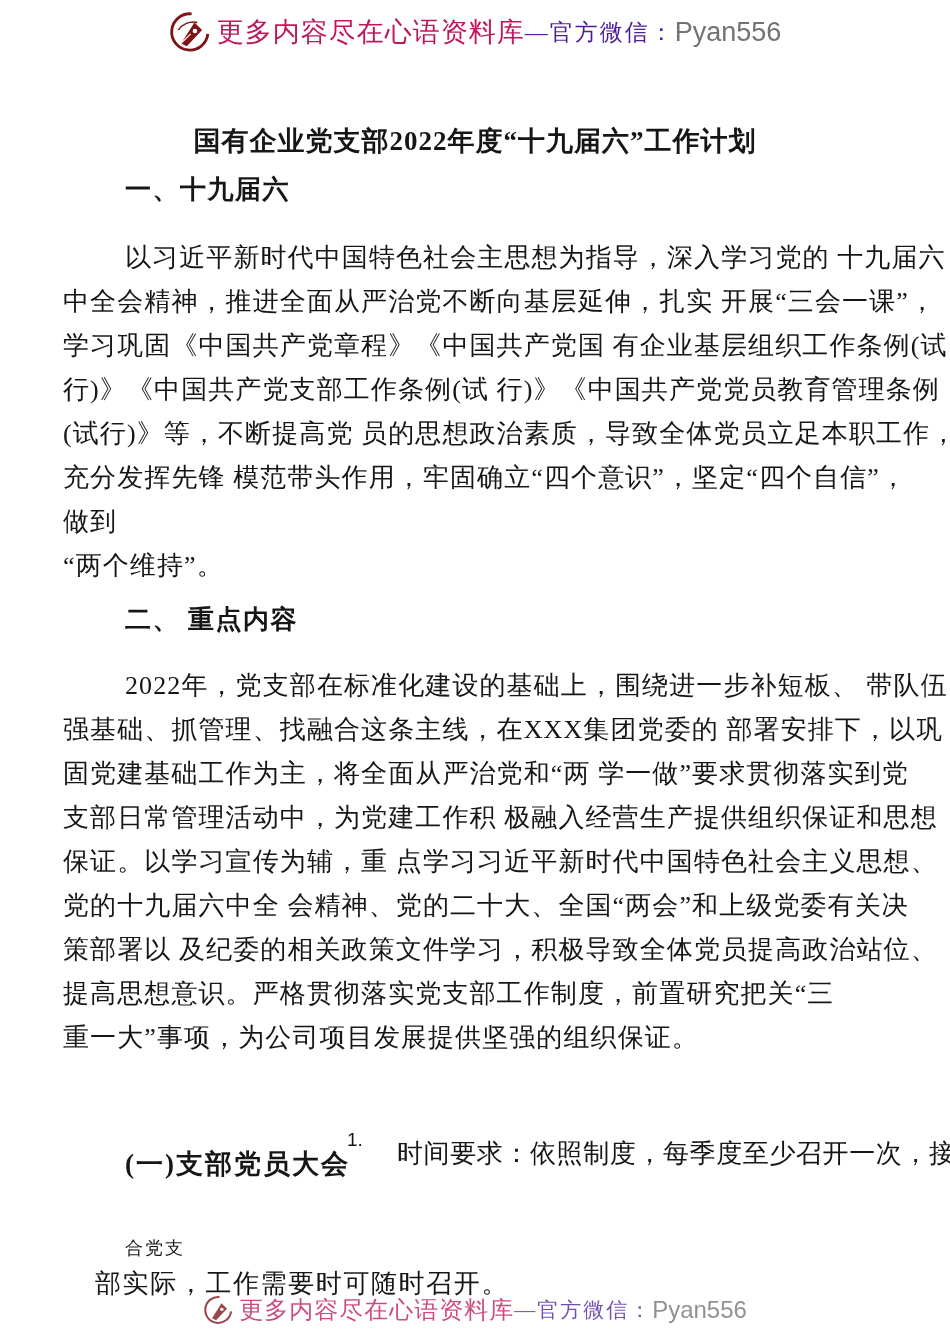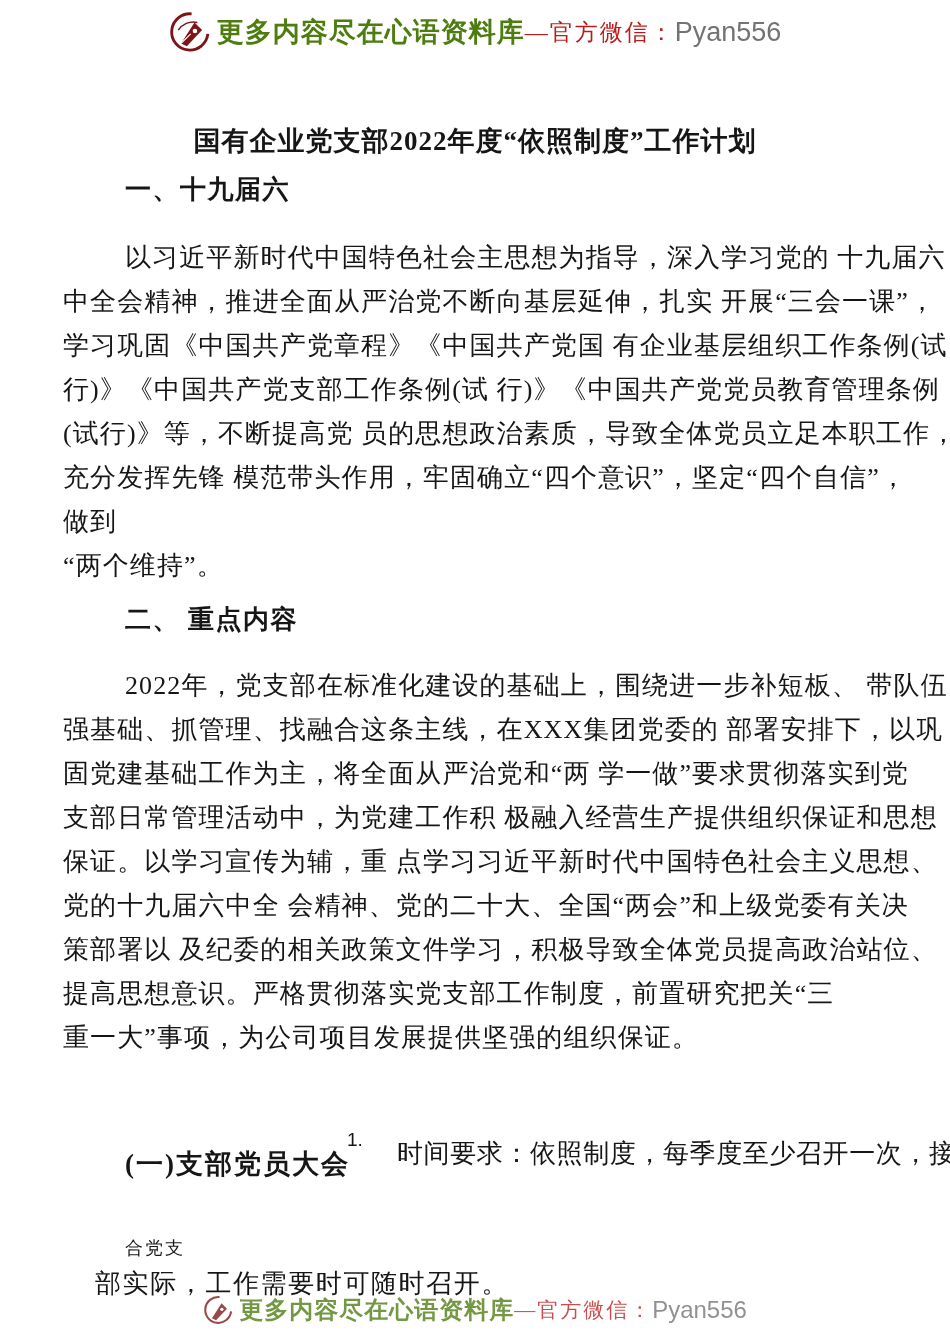--- a/index.html
+++ b/index.html
@@ -6,23 +6,23 @@
   .page {
     position:relative; width:950px; height:1344px; background:#ffffff;
     font-family:"Liberation Serif","DejaVu Serif",serif; color:#161616;
     overflow:hidden;
   }
   
   .wm { position:absolute; display:flex; align-items:center; white-space:pre; z-index:1; }
   .wm-header { top:11px; left:50%; transform:translateX(-50%); }
   .wm-footer { top:1294px; left:50%; transform:translateX(-50%); opacity:.78; }
   .wm-logo { flex:0 0 auto; margin-right:6px; display:block; }
-  .wm-brand  { color:#4d7c0f; font-size:27px; font-weight:700; letter-spacing:1px; }
+  .wm-brand  { color:#be185d; font-size:27px; font-weight:400; letter-spacing:1px; }
   .wm-footer .wm-brand { font-size:24px; }
-  .wm-label  { color:#b91c1c; font-size:23px; letter-spacing:2px; }
+  .wm-label  { color:#4c1d95; font-size:23px; letter-spacing:2px; }
   .wm-footer .wm-label { font-size:21px; }
   .wm-account{ color:#737373; font-size:27px; font-family:"Liberation Sans","DejaVu Sans",sans-serif; }
   .wm-footer .wm-account { font-size:24px; }
 
   
   .doc-title {
     position:absolute; top:123px; left:0; width:100%; text-align:center;
     font-size:27px; font-weight:700; letter-spacing:1px; z-index:2;
   }
   .heading {
@@ -67,21 +67,21 @@
       <path d="M10 20 C14 14 22 10 30 12" fill="none" stroke="#7d1418" stroke-width="1.6"></path>
       <path d="M13 34 L27 12 L35 20 L19 37 Z" fill="#7d1418"></path>
       <circle cx="27.5" cy="21" r="2.4" fill="#ffffff"></circle>
       <path d="M13 34 L23 24" stroke="#ffffff" stroke-width="1.2"></path>
     </svg>
     <span class="wm-brand">更多内容尽在心语资料库</span>
     <span class="wm-label">—官方微信：</span>
     <span class="wm-account">Pyan556</span>
   </div>
 
-  <div class="doc-title">国有企业党支部2022年度“依照制度”工作计划</div>
+  <div class="doc-title">国有企业党支部2022年度“十九届六”工作计划</div>
 
   <div class="heading h1">一、十九届六</div>
   <div class="para p1">
     <div class="line first-indent">以习近平新时代中国特色社会主思想为指导，深入学习党的 十九届六</div>
     <div class="line">中全会精神，推进全面从严治党不断向基层延伸，扎实 开展“三会一课”，</div>
     <div class="line">学习巩固《中国共产党章程》《中国共产党国 有企业基层组织工作条例(试</div>
     <div class="line">行)》《中国共产党支部工作条例(试 行)》《中国共产党党员教育管理条例</div>
     <div class="line">(试行)》等，不断提高党 员的思想政治素质，导致全体党员立足本职工作，</div>
     <div class="line">充分发挥先锋 模范带头作用，牢固确立“四个意识”，坚定“四个自信”，</div>
     <div class="line">做到</div>

